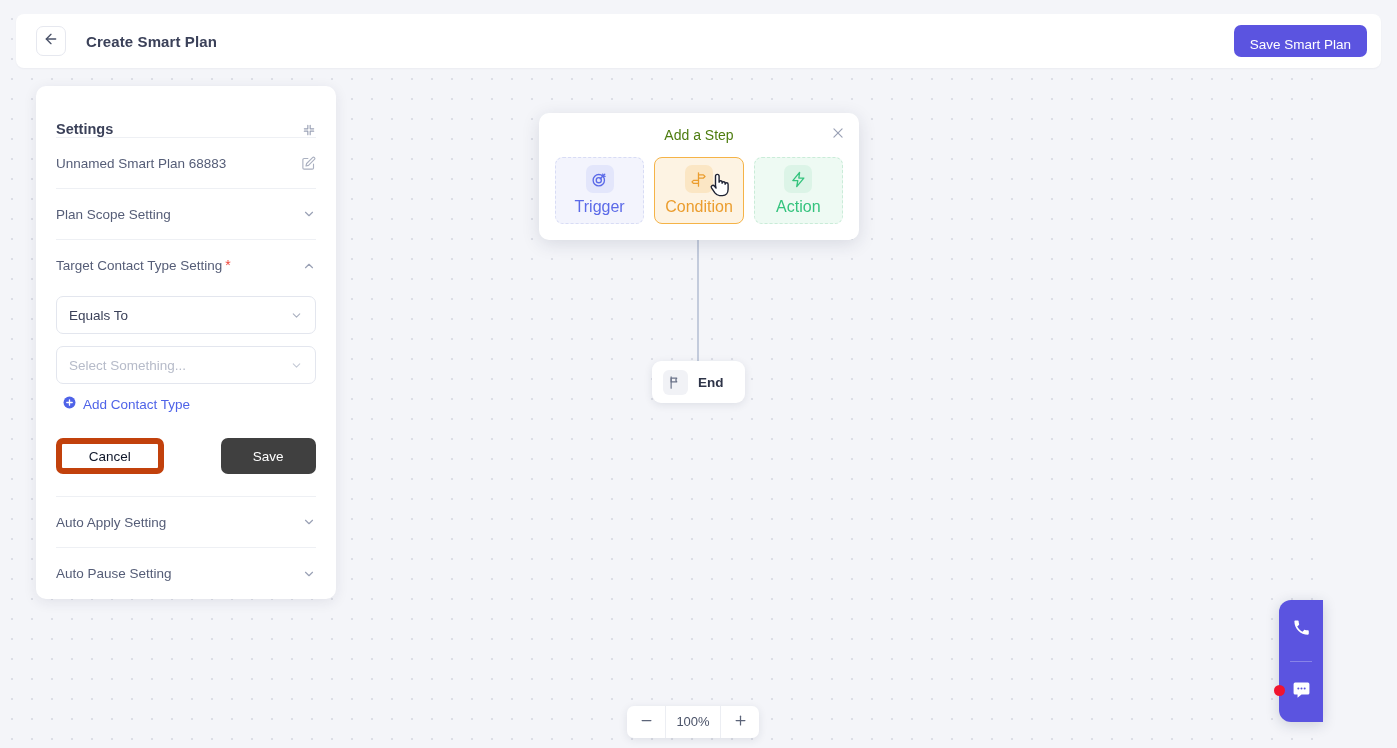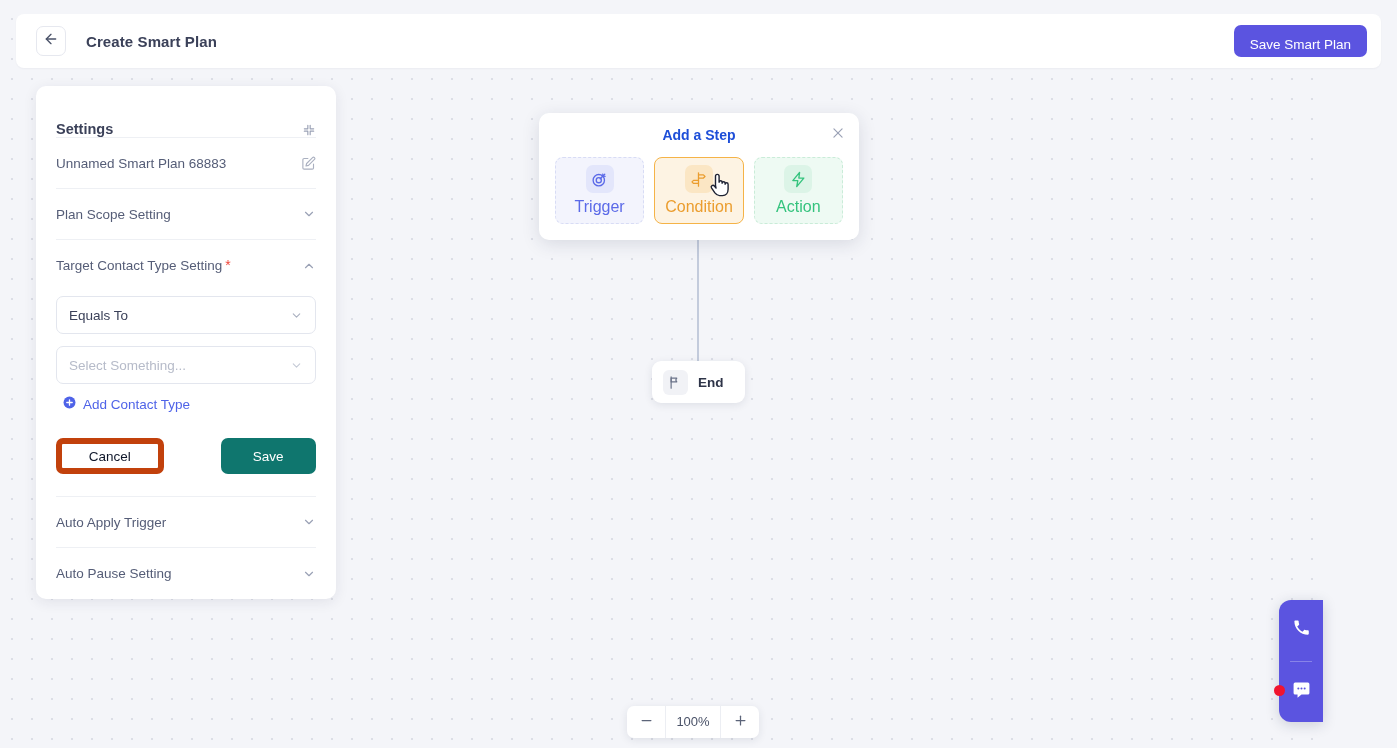--- a/index.html
+++ b/index.html
@@ -141,21 +141,21 @@
   .btn-row { display: flex; gap: 12px; margin-top: 26px; }
   .btn {
     height: 36px;
     border-radius: 7px;
     font-size: 13.5px;
     font-family: "Liberation Sans", sans-serif;
     cursor: pointer;
     flex: 1 1 0;
   }
   .btn-cancel { background: #fff; border: 6px solid #c2410c; color: #0f172a; }
-  .btn-save { background: #0f766e; border: none; color: #fff; margin-left: 45px; }
+  .btn-save { background: #404040; border: none; color: #fff; margin-left: 45px; }
 
   
   #connector {
     position: absolute;
     left: 697px;
     top: 228px;
     width: 2px;
     height: 134px;
     background: #c3cbdc;
     z-index: 5;
@@ -170,22 +170,22 @@
     background: #ffffff;
     border-radius: 10px;
     box-shadow: 0 4px 18px rgba(30,38,70,.13);
     padding: 14px 16px 16px 16px;
     z-index: 25;
   }
   .popup-head {
     position: relative;
     text-align: center;
     font-size: 14px;
-    font-weight: 700;
-    color: #1d4ed8;
+    font-weight: 400;
+    color: #4d7c0f;
     margin-bottom: 14px;
   }
   .popup-close {
     position: absolute;
     right: -2px;
     top: -1px;
     cursor: pointer;
     display: flex;
   }
   .step-opts { display: flex; gap: 10px; }
@@ -396,21 +396,21 @@
         <span>Add Contact Type</span>
       </div>
 
       <div class="btn-row">
         <button class="btn btn-cancel">Cancel</button>
         <button class="btn btn-save">Save</button>
       </div>
     </div>
 
     <div class="row">
-      <span class="row-label">Auto Apply Trigger</span>
+      <span class="row-label">Auto Apply Setting</span>
       <span class="trail">
         <svg width="14" height="14" viewBox="0 0 24 24" fill="none" stroke="#9aa1b5" stroke-width="2" stroke-linecap="round" stroke-linejoin="round">
             <polyline points="6 9 12 15 18 9"></polyline>
           </svg>
       </span>
     </div>
 
     <div class="row">
       <span class="row-label">Auto Pause Setting</span>
       <span class="trail">

